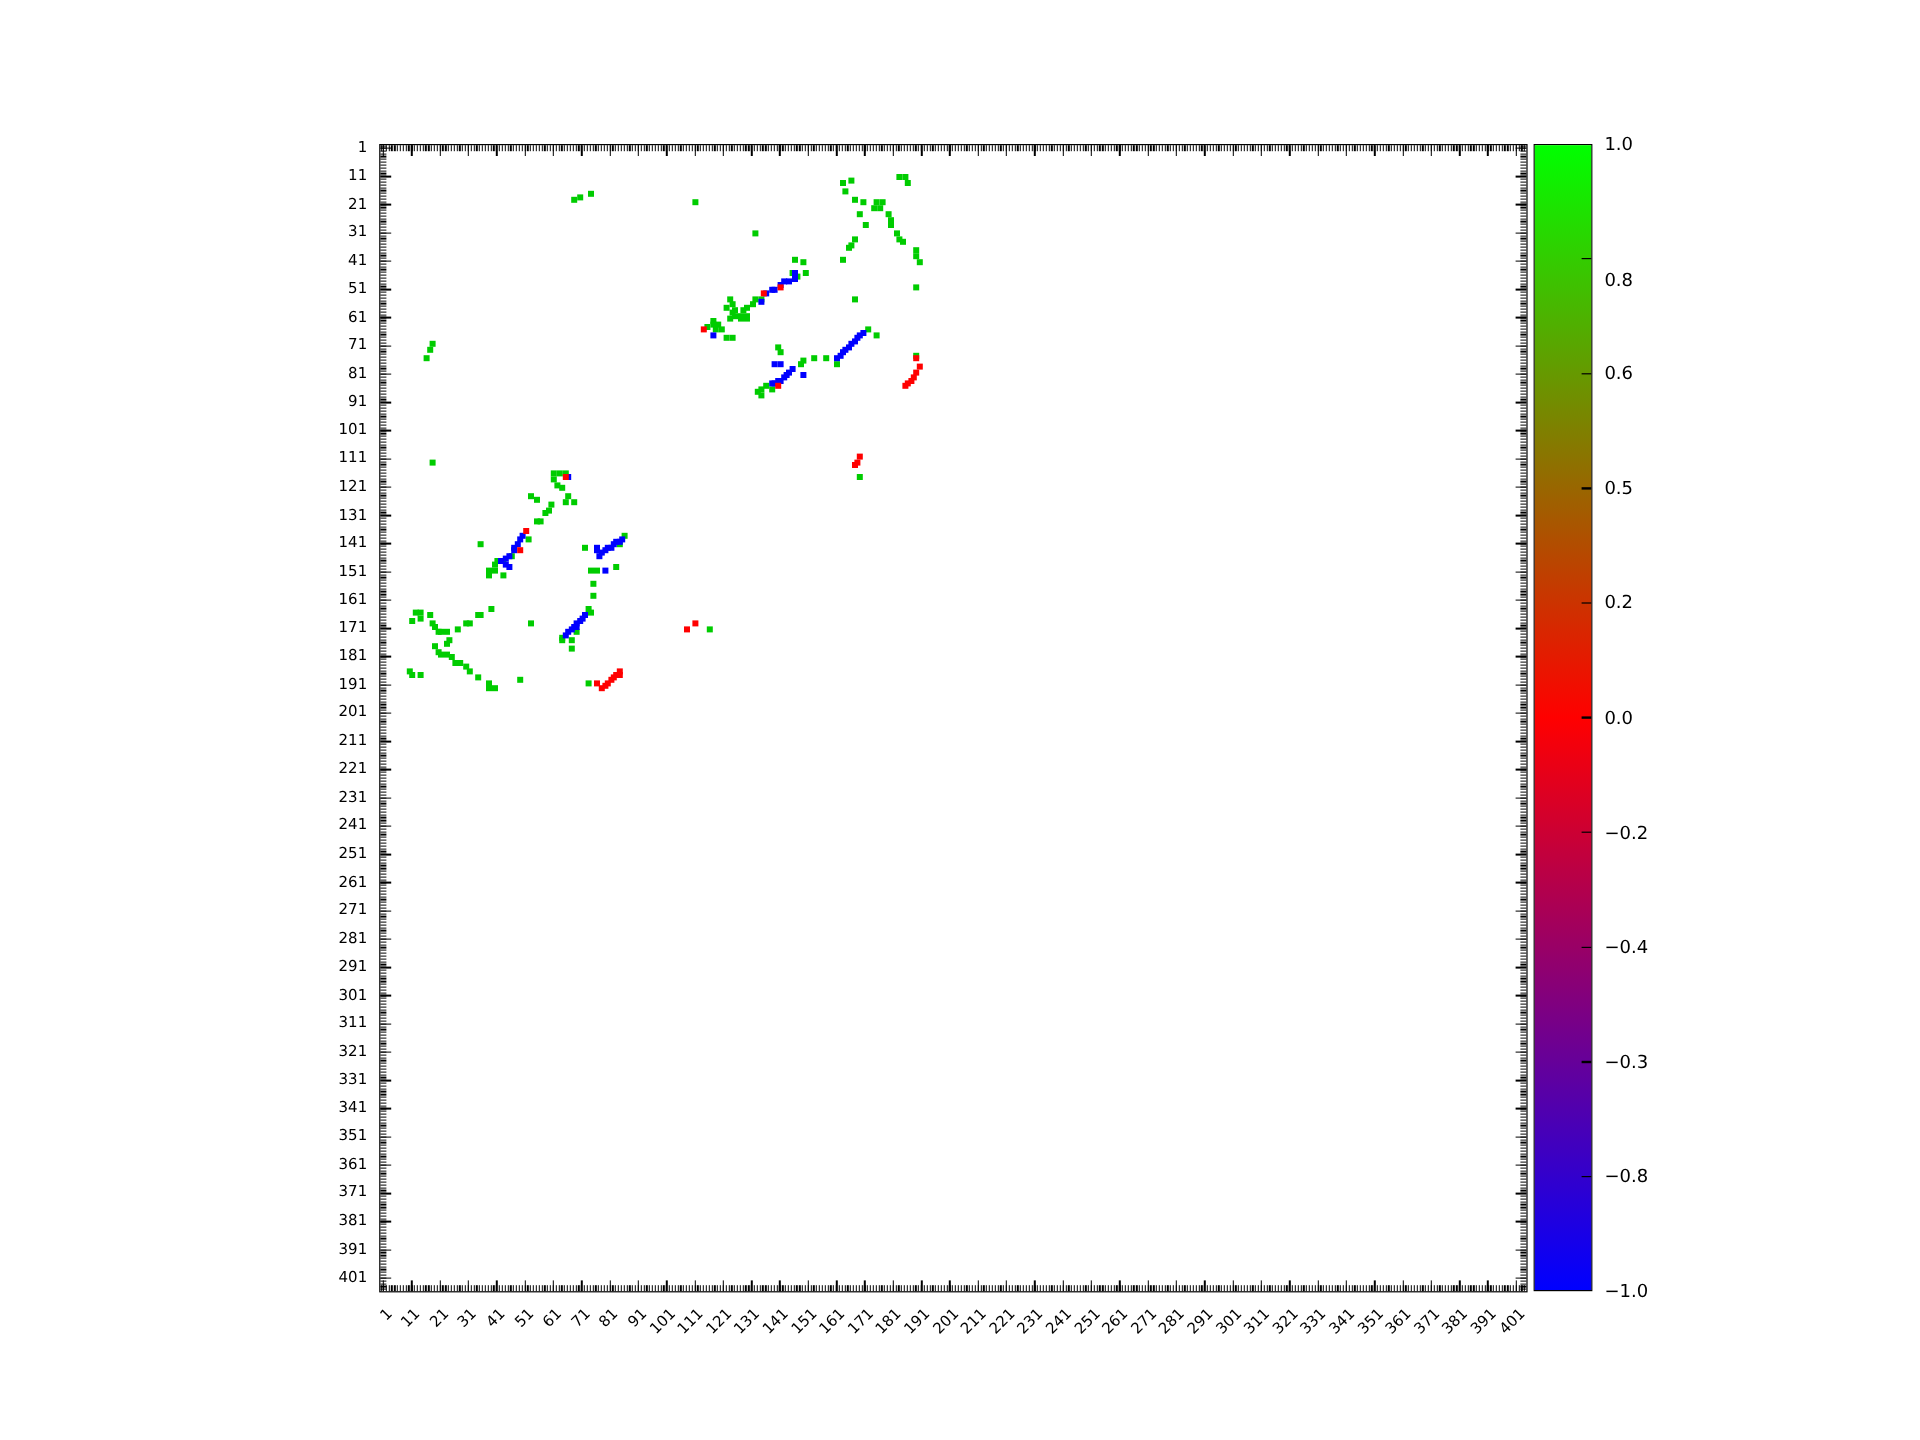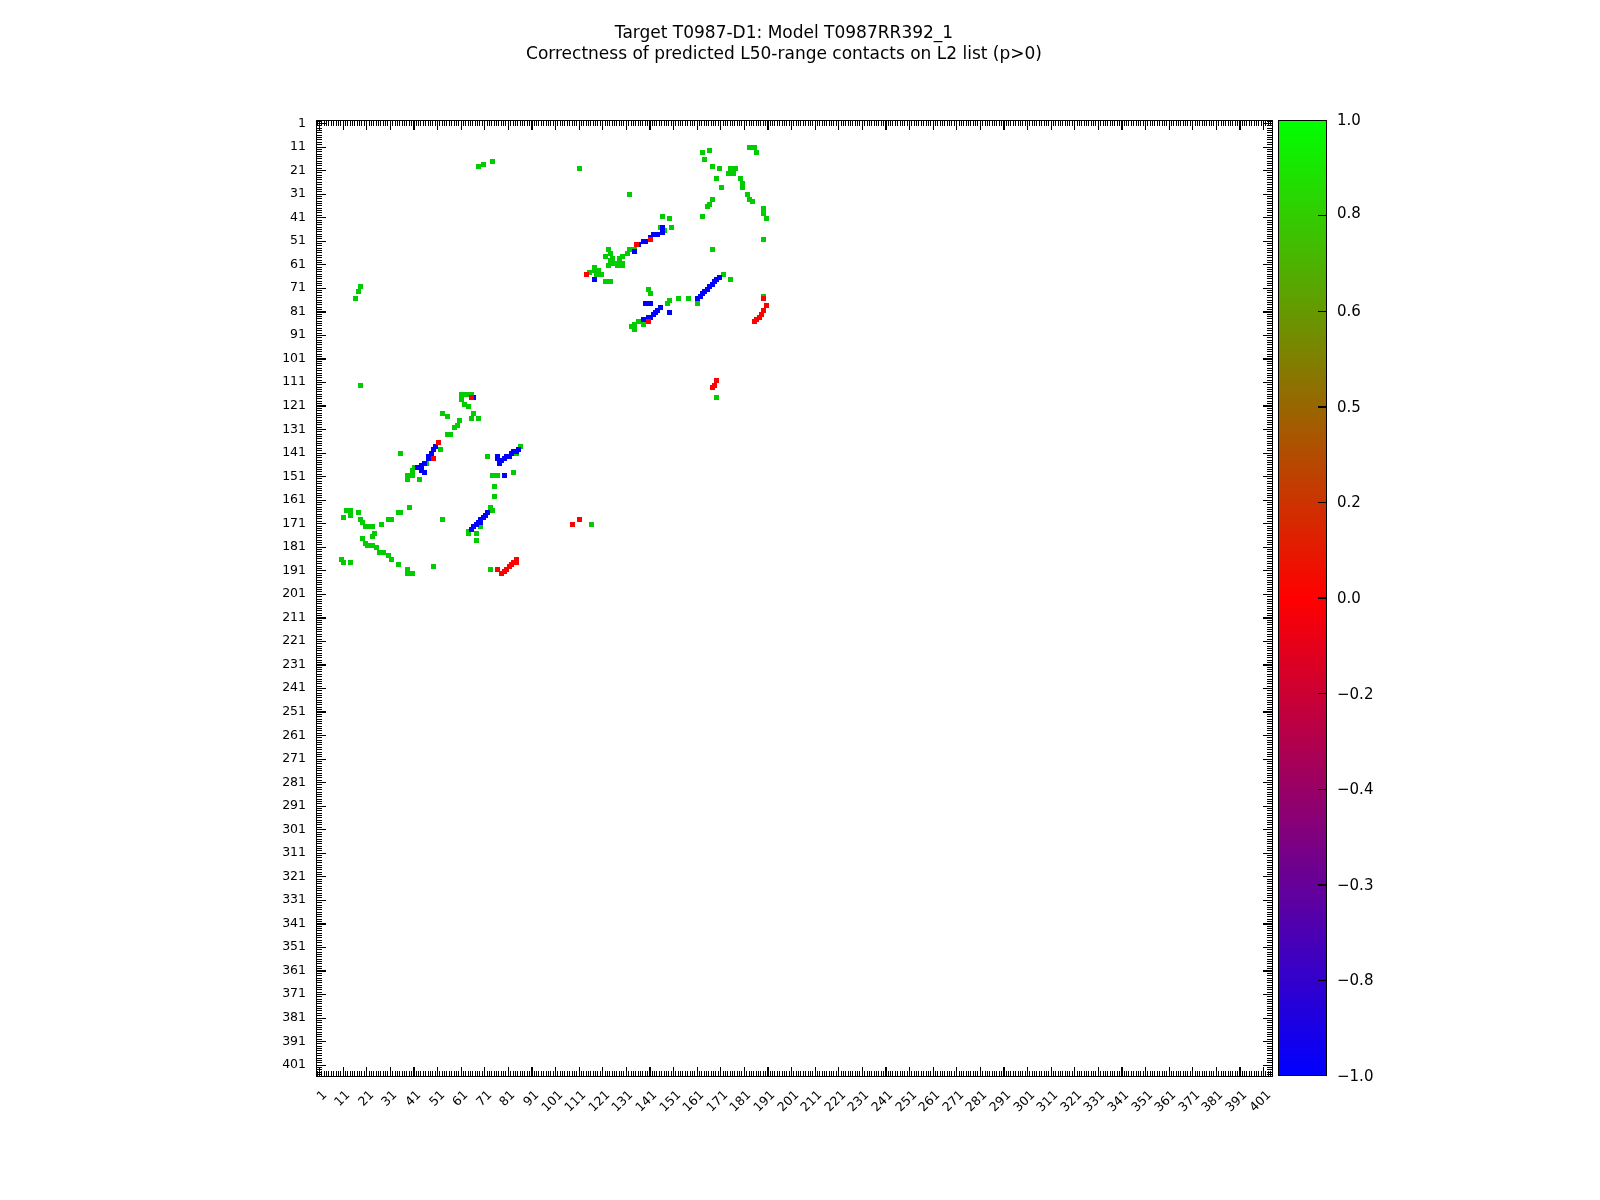--- a/index.html
+++ b/index.html
@@ -63,22 +63,20 @@
     position:absolute;left:0;top:0;right:0;bottom:0;
     background:linear-gradient(to bottom,#00ff00 0%,#ff0000 50%,#0000ff 100%);
   }
   .cbtick{position:absolute;width:8px;height:1.4px;background:#000;}
   .cblabel{position:absolute;left:1337px;font-size:15px;line-height:18px;color:#000;}
 </style>
 </head>
 <body>
 
 <div id="figure">
-  <div class="suptitle" id="suptitle1">Target T0987-D1: Model T0987RR392_1</div>
-  <div class="suptitle" id="suptitle2">Correctness of predicted L50-range contacts on L2 list (p&gt;0)</div>
 
 
   <div id="plot-area">
     <div class="comb top-minor"></div>
     <div class="comb top-major"></div>
     <div class="comb bottom-minor"></div>
     <div class="comb bottom-major"></div>
     <div class="comb left-minor"></div>
     <div class="comb left-major"></div>
     <div class="comb right-minor"></div>
@@ -436,21 +434,21 @@
         <div class="cbtick" style="left: 39.4px; top: 380.8px;"></div>
         <div class="cbtick" style="left: 39.4px; top: 476.4px;"></div>
         <div class="cbtick" style="left: 39.4px; top: 572px;"></div>
         <div class="cbtick" style="left: 39.4px; top: 667.6px;"></div>
         <div class="cbtick" style="left: 39.4px; top: 763.2px;"></div>
         <div class="cbtick" style="left: 39.4px; top: 858.8px;"></div>
       </div>
   </div>
   <div id="colorbar-labels">
       <div class="cblabel" style="top: 111px;">1.0</div>
-      <div class="cblabel" style="top: 204px;">0.8</div>
+      <div class="cblabel" style="top: 224px;">0.8</div>
       <div class="cblabel" style="top: 302.2px;">0.6</div>
       <div class="cblabel" style="top: 397.8px;">0.5</div>
       <div class="cblabel" style="top: 493.4px;">0.2</div>
       <div class="cblabel" style="top: 589px;">0.0</div>
       <div class="cblabel" style="top: 684.6px;">−0.2</div>
       <div class="cblabel" style="top: 780.2px;">−0.4</div>
       <div class="cblabel" style="top: 875.8px;">−0.3</div>
       <div class="cblabel" style="top: 971.4px;">−0.8</div>
       <div class="cblabel" style="top: 1067px;">−1.0</div>
     </div>

